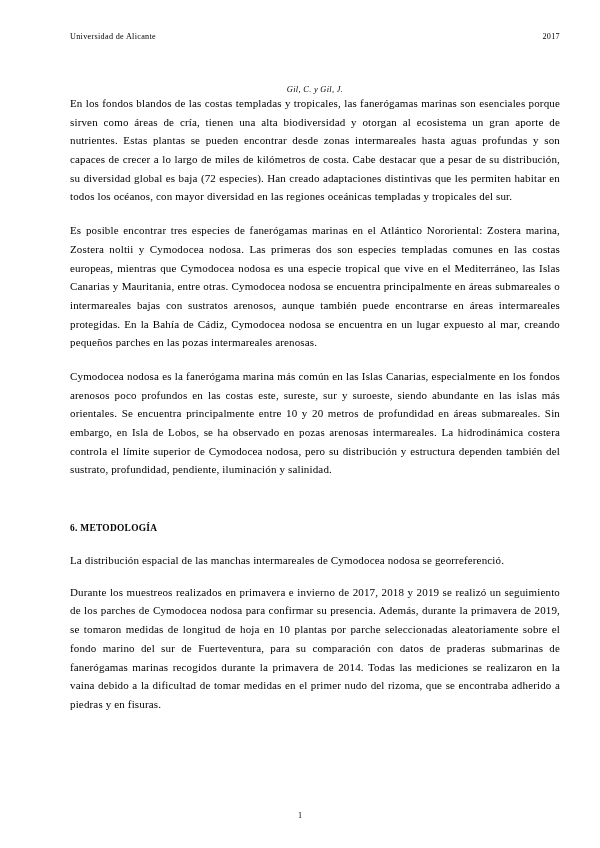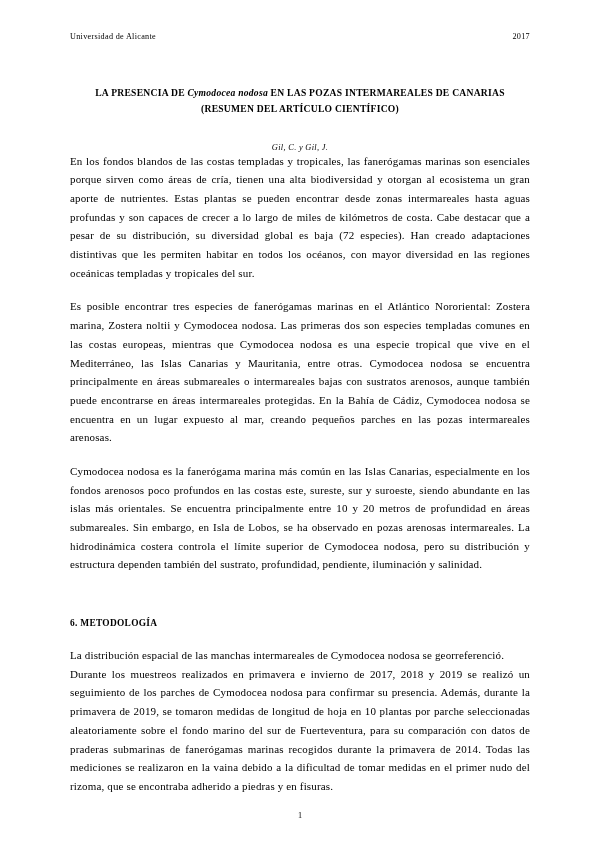--- a/index.html
+++ b/index.html
@@ -12,21 +12,21 @@
     height: 848px;
     font-family: "Liberation Serif", serif;
     color: #000000;
     position: relative;
     overflow: hidden;
   }
   .page {
     width: 600px;
     height: 848px;
     box-sizing: border-box;
-    padding: 32px 70px 0 70px;
+    padding: 32px 40px 0 70px;
     position: relative;
   }
   .header {
     display: flex;
     justify-content: space-between;
     align-items: baseline;
     font-size: 8.2px;
     letter-spacing: 0.3px;
     margin-bottom: 44px;
   }
@@ -59,21 +59,21 @@
   }
   .para {
     font-size: 11px;
     line-height: 1.70;
     text-align: justify;
     letter-spacing: 0.15px;
     margin: 0 0 15px 0;
     hyphens: none;
   }
   .para.tight {
-    margin-bottom: 0;
+    margin-bottom: 13px;
   }
   .it {
   }
   .footer-page {
     position: absolute;
     bottom: 28px;
     left: 0;
     width: 600px;
     text-align: center;
     font-size: 8.2px;
@@ -82,24 +82,20 @@
 </head>
 <body>
 
 <div class="page">
 
   <div class="header">
     <span>Universidad de Alicante</span>
     <span>2017</span>
   </div>
 
-  <div class="doc-title">
-    <span>LA PRESENCIA DE </span><span class="it">Cymodocea nodosa</span><span> EN LAS POZAS INTERMAREALES DE CANARIAS</span><br>
-    <span>(RESUMEN DEL ARTÍCULO CIENTÍFICO)</span>
-  </div>
 
   <div class="authors">Gil, C. y Gil, J.</div>
 
   <p class="para">En los fondos blandos de las costas templadas y tropicales, las fanerógamas marinas son esenciales porque sirven como áreas de cría, tienen una alta biodiversidad y otorgan al ecosistema un gran aporte de nutrientes. Estas plantas se pueden encontrar desde zonas intermareales hasta aguas profundas y son capaces de crecer a lo largo de miles de kilómetros de costa. Cabe destacar que a pesar de su distribución, su diversidad global es baja (72 especies). Han creado adaptaciones distintivas que les permiten habitar en todos los océanos, con mayor diversidad en las regiones oceánicas templadas y tropicales del sur.</p>
   <p class="para">Es posible encontrar tres especies de fanerógamas marinas en el Atlántico Nororiental: <span class="it">Zostera marina</span>, <span class="it">Zostera noltii</span> y <span class="it">Cymodocea nodosa</span>. Las primeras dos son especies templadas comunes en las costas europeas, mientras que <span class="it">Cymodocea nodosa</span> es una especie tropical que vive en el Mediterráneo, las Islas Canarias y Mauritania, entre otras. <span class="it">Cymodocea nodosa</span> se encuentra principalmente en áreas submareales o intermareales bajas con sustratos arenosos, aunque también puede encontrarse en áreas intermareales protegidas. En la Bahía de Cádiz, <span class="it">Cymodocea nodosa</span> se encuentra en un lugar expuesto al mar, creando pequeños parches en las pozas intermareales arenosas.</p>
   <p class="para"><span class="it">Cymodocea nodosa</span> es la fanerógama marina más común en las Islas Canarias, especialmente en los fondos arenosos poco profundos en las costas este, sureste, sur y suroeste, siendo abundante en las islas más orientales. Se encuentra principalmente entre 10 y 20 metros de profundidad en áreas submareales. Sin embargo, en Isla de Lobos, se ha observado en pozas arenosas intermareales. La hidrodinámica costera controla el límite superior de <span class="it">Cymodocea nodosa</span>, pero su distribución y estructura dependen también del sustrato, profundidad, pendiente, iluminación y salinidad.</p>
 
   <div class="section-heading">6. METODOLOGÍA</div>
   <p class="para tight">La distribución espacial de las manchas intermareales de <span class="it">Cymodocea nodosa</span> se georreferenció.</p>
   <p class="para">Durante los muestreos realizados en primavera e invierno de 2017, 2018 y 2019 se realizó un seguimiento de los parches de <span class="it">Cymodocea nodosa</span> para confirmar su presencia. Además, durante la primavera de 2019, se tomaron medidas de longitud de hoja en 10 plantas por parche seleccionadas aleatoriamente sobre el fondo marino del sur de Fuerteventura, para su comparación con datos de praderas submarinas de fanerógamas marinas recogidos durante la primavera de 2014. Todas las mediciones se realizaron en la vaina debido a la dificultad de tomar medidas en el primer nudo del rizoma, que se encontraba adherido a piedras y en fisuras.</p>

